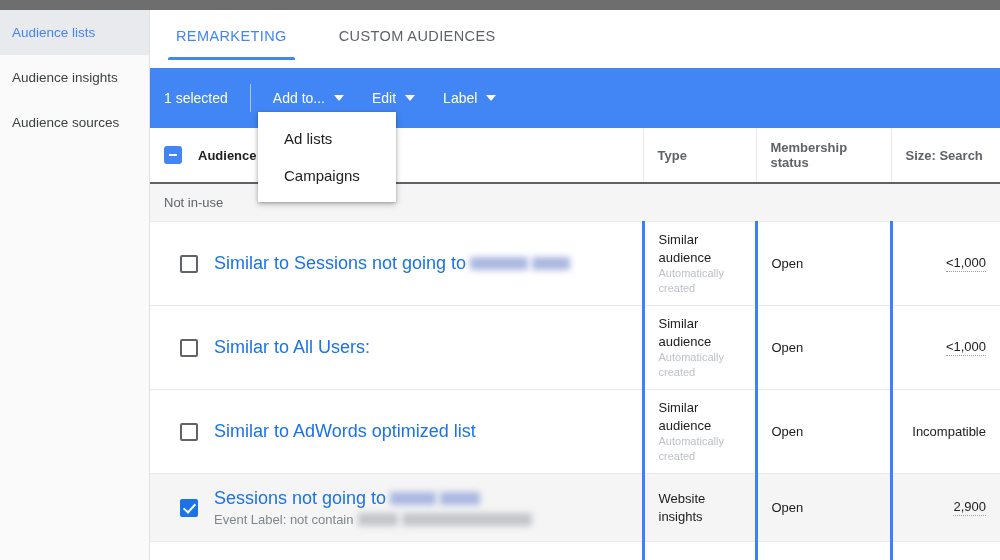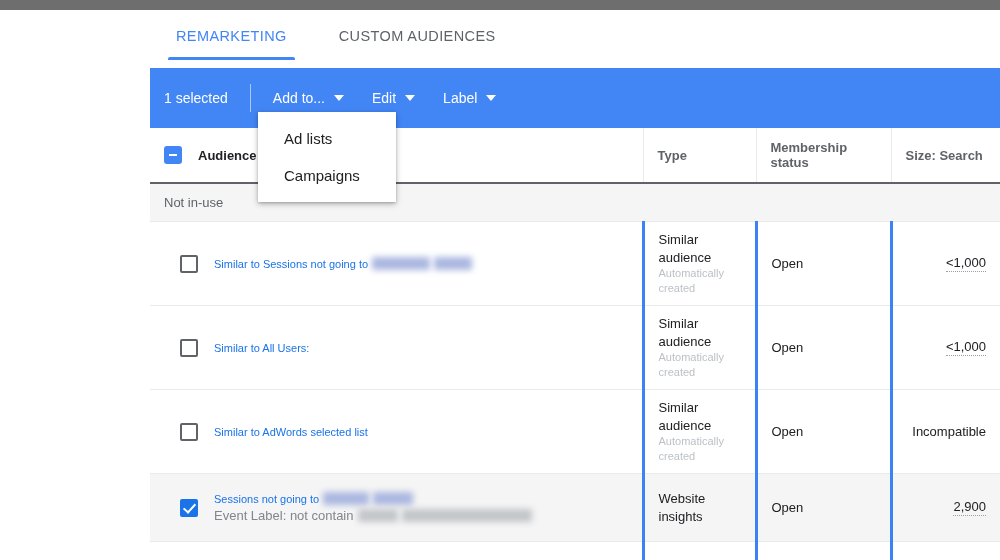--- a/index.html
+++ b/index.html
@@ -213,21 +213,21 @@
   .cell-name {
     display: flex;
     align-items: center;
     gap: 16px;
     padding-left: 16px;
   }
   .name-block { display: flex; flex-direction: column; gap: 3px; min-width: 0; }
   .name-line { display: flex; align-items: center; }
   .audience-link {
     color: #1a73e8;
-    font-size: 11px;
+    font-size: 18px;
     text-decoration: none;
     cursor: pointer;
     white-space: nowrap;
   }
   .sub-line {
     display: flex;
     align-items: center;
     font-size: 13px;
     color: #80868b;
   }
@@ -295,20 +295,31 @@
   }
   .size-val.plain { border-bottom: none; }
 </style>
 </head>
 <body>
 
 <div id="app">
 
   <div class="top-chrome"></div>
 
+  <nav class="sidebar">
+    <div class="side-item active">
+      <span>Audience lists</span>
+    </div>
+    <div class="side-item">
+      <span>Audience insights</span>
+    </div>
+    <div class="side-item">
+      <span>Audience sources</span>
+    </div>
+  </nav>
 
   <div class="content">
 
     <div class="tabbar">
       <div class="tab active">
         <span>REMARKETING</span>
       </div>
       <div class="tab">
         <span>CUSTOM AUDIENCES</span>
       </div>
@@ -410,21 +421,21 @@
             <span class="size-val">&lt;1,000</span>
           </td>
         </tr>
 
         <tr>
           <td>
             <div class="cell-name">
               <span class="cb"></span>
               <div class="name-block">
                 <div class="name-line">
-                  <a class="audience-link">Similar to AdWords selected list</a>
+                  <a class="audience-link">Similar to AdWords optimized list</a>
                 </div>
               </div>
             </div>
           </td>
           <td>
             <div class="type-main">Similar audience</div>
             <div class="type-sub">Automatically created</div>
           </td>
           <td>
             <span class="status-txt">Open</span>

